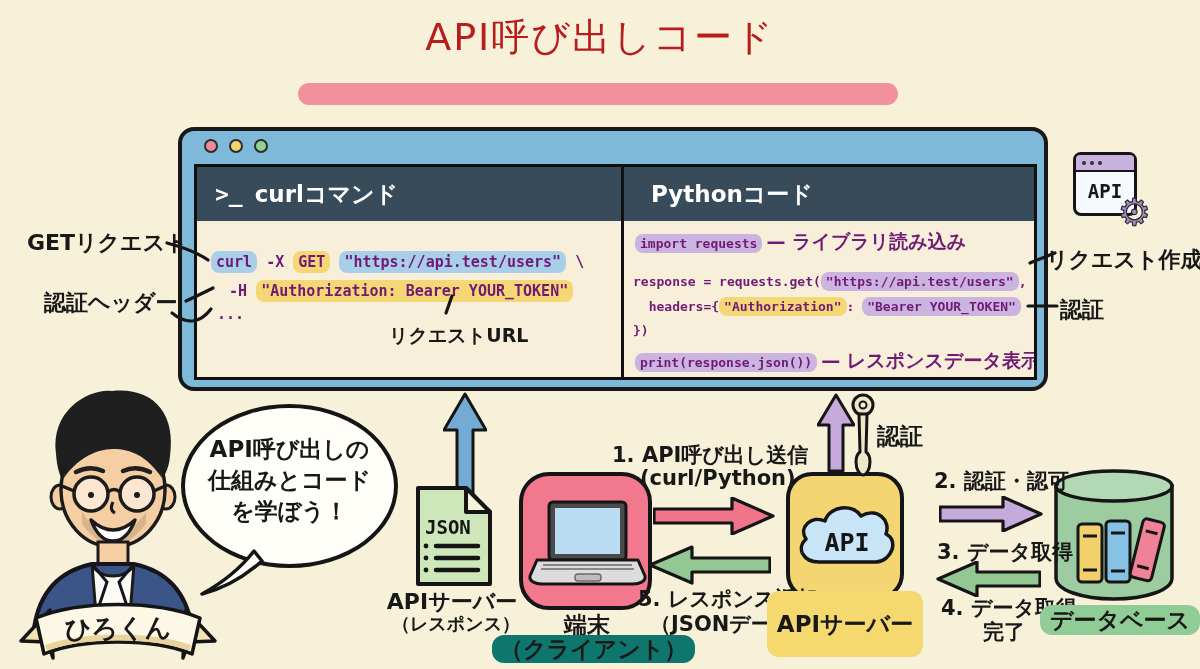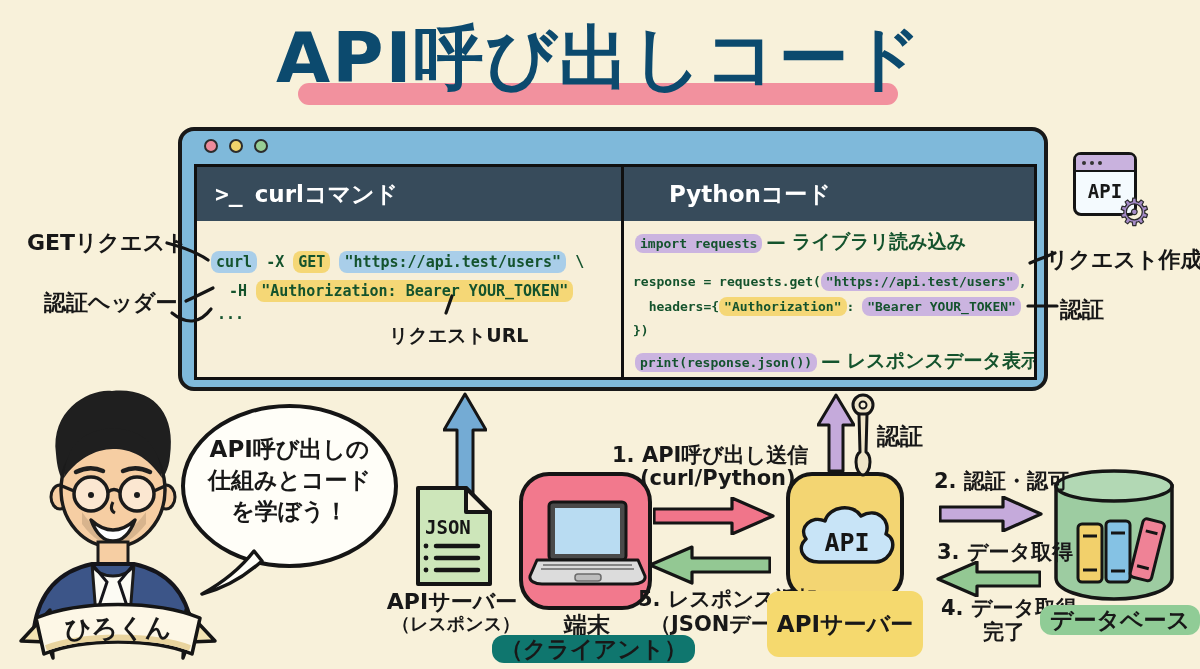--- a/index.html
+++ b/index.html
@@ -5,36 +5,36 @@
   html,body{margin:0;padding:0;}
   .stage{
     position:relative;width:1200px;height:669px;overflow:hidden;
     background:#F8F1DA;
     font-family:"DejaVu Sans","Liberation Sans",sans-serif;
     color:#181818;
   }
   
   .title-underline{position:absolute;left:298px;top:83px;width:600px;height:22px;border-radius:12px;background:#F2919E;}
   .page-title{position:absolute;left:0;right:0;top:12px;margin:0;text-align:center;
-    font-size:70px;font-weight:700;letter-spacing:2px;color:#0c4a6e;}
+    font-size:38px;font-weight:400;letter-spacing:2px;color:#b91c1c;}
   
   .window{position:absolute;left:178px;top:127px;width:870px;height:264px;
     background:#7FB9DA;border:4px solid #181818;border-radius:16px;box-sizing:border-box;z-index:2;}
   .dots{position:absolute;left:22px;top:8px;display:flex;gap:11px;}
   .dot{width:14px;height:14px;border-radius:50%;border:2px solid #2c2c2c;box-sizing:border-box;}
   .inner{position:absolute;left:12px;top:33px;width:843px;height:216px;border:3px solid #101010;
     background:#F7EFD9;box-sizing:border-box;overflow:hidden;}
   .headers{display:flex;height:54px;background:#374B5B;}
   .hdr{color:#fff;font-weight:800;font-size:23px;display:flex;align-items:center;}
   .hdr-left{width:424px;padding-left:18px;box-sizing:border-box;}
-  .hdr-right{flex:1;padding-left:48px;}
+  .hdr-right{flex:1;padding-left:30px;}
   .prompt{font-family:"DejaVu Sans Mono","Liberation Mono",monospace;margin-right:12px;font-weight:800;}
   .vdivider{position:absolute;left:424px;top:0;width:3px;height:100%;background:#101010;}
   .codeline{position:absolute;white-space:pre;font-family:"DejaVu Sans Mono","Liberation Mono",monospace;
-    font-weight:800;color:#14532d;}
+    font-weight:800;color:#701a75;}
   .code-l{font-size:15px;}
   .code-r{font-size:13px;}
   .hl{border-radius:8px;padding:2px 5px;}
   .hl-blue{background:#A9CEE9;}
   .hl-yellow{background:#F5D776;margin-top:19px;}
   .hl-purple{background:#CBB4E0;}
   .code-note{font-family:"DejaVu Sans","Liberation Sans",sans-serif;font-weight:800;font-size:19px;margin-left:4px;}
   .url-note{position:absolute;left:192px;top:156px;font-size:19px;font-weight:800;}
   
   .callout{position:absolute;font-size:22px;font-weight:800;z-index:4;white-space:nowrap;}

